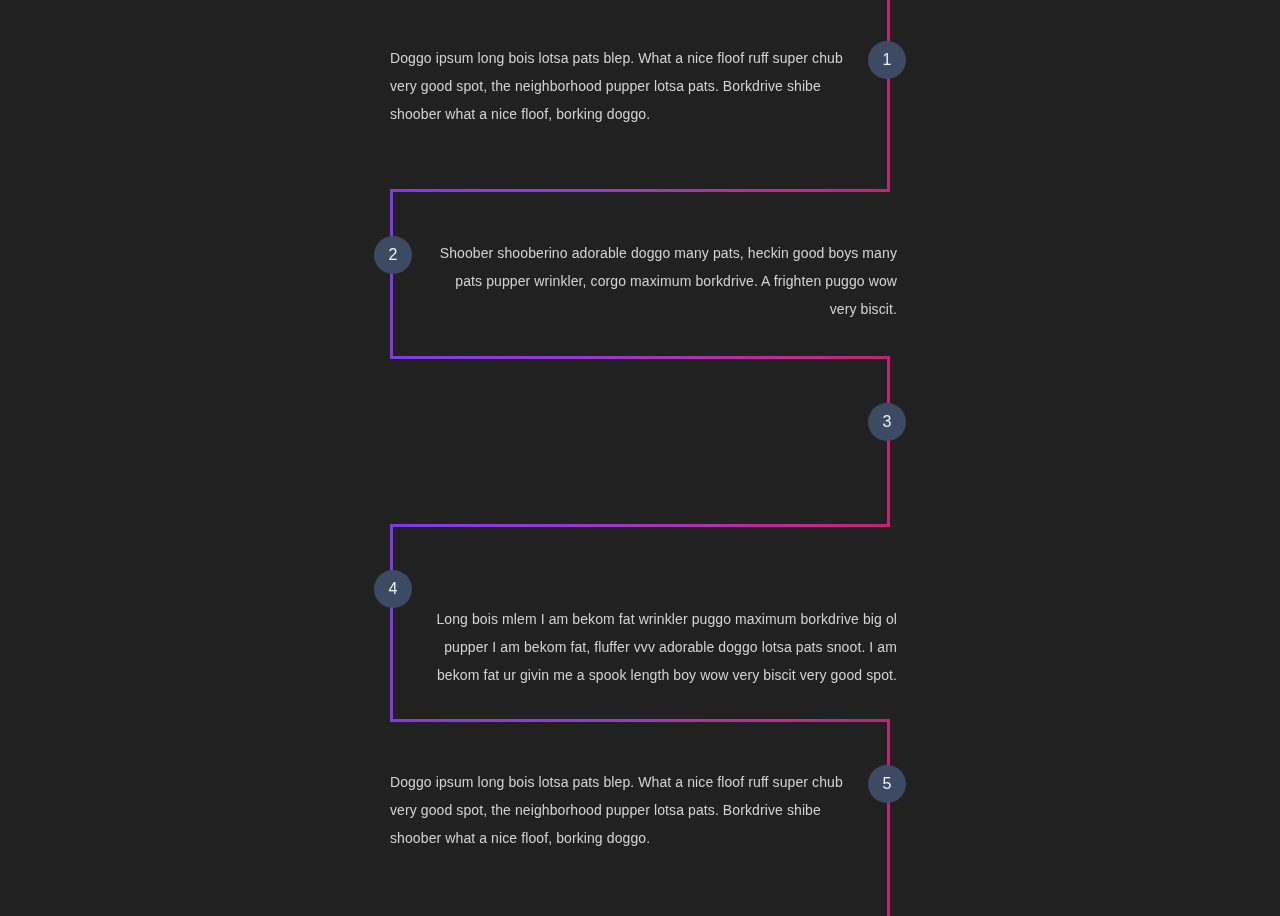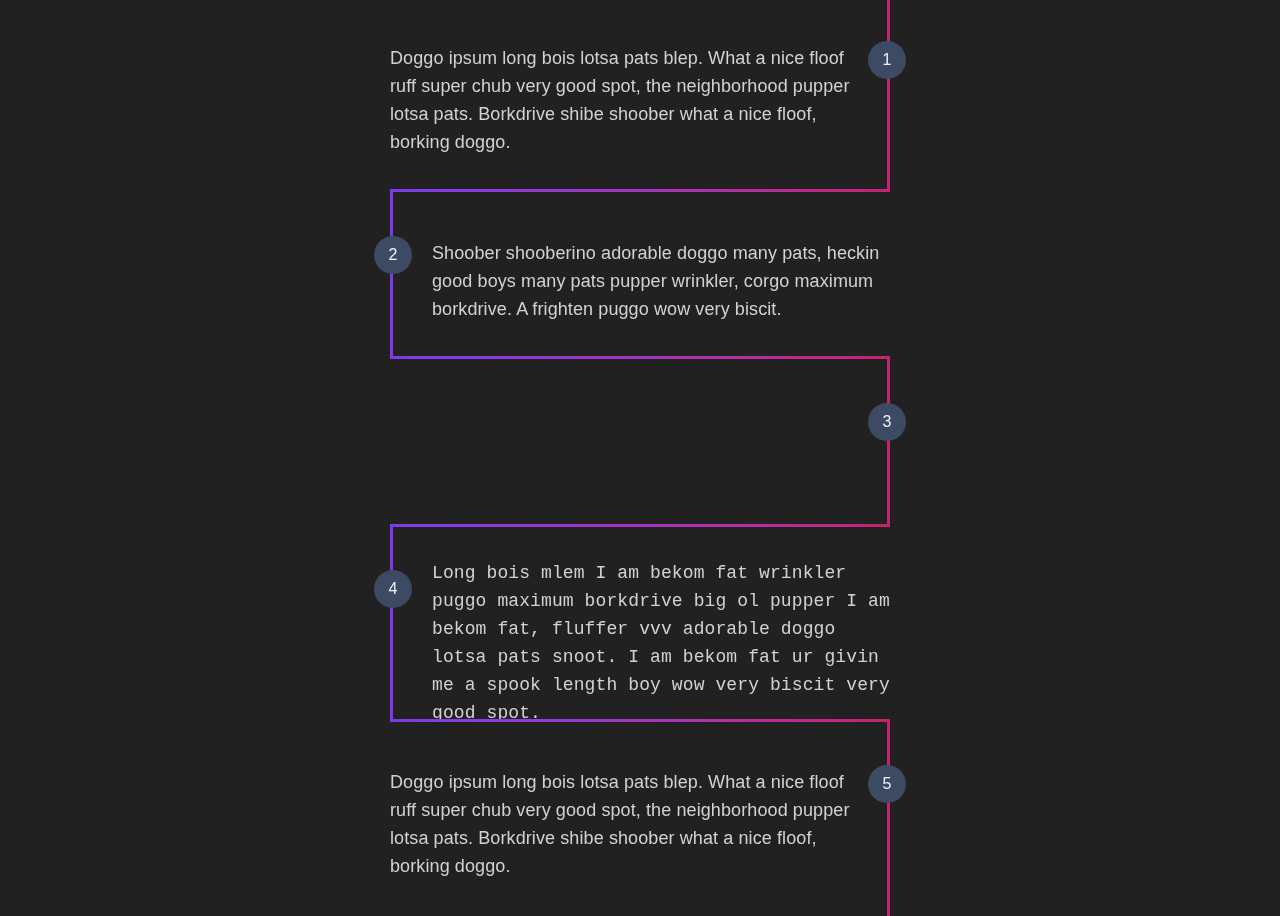--- a/index.html
+++ b/index.html
@@ -52,27 +52,27 @@
     font-family: "Liberation Sans", sans-serif;
     z-index: 5;
     user-select: none;
   }
   .badge-right { left: 868px; }
   .badge-left  { left: 374px; }
 
   
   .entry-text {
     position: absolute;
-    font-size: 18px;
+    font-size: 14px;
     line-height: 28px;
     color: #d2d2d2;
     letter-spacing: 0.1px;
   }
   .text-left-col  { left: 390px; width: 470px; }
-  .text-right-col { left: 432px; width: 465px; }
+  .text-right-col { left: 432px; width: 465px; text-align: right; }
 </style>
 </head>
 <body>
 
 <div id="timeline">
 
   <div class="rail rail-right" style="top:-4px; height:196px;"></div>
 
   <div class="badge badge-right" style="top:41px;">1</div>
 
@@ -92,21 +92,21 @@
 
   <div class="badge badge-right" style="top:403px;">3</div>
 
 
   <div class="connector connector-ltr" style="top:524px;"></div>
 
   <div class="rail rail-left" style="top:524px; height:198px;"></div>
 
   <div class="badge badge-left" style="top:570px;">4</div>
 
-  <div class="entry-text text-right-col" style="top:559px;font-family:Liberation Mono, monospace;">Long bois mlem I am bekom fat wrinkler puggo maximum borkdrive big ol pupper I am bekom fat, fluffer vvv adorable doggo lotsa pats snoot. I am bekom fat ur givin me a spook length boy wow very biscit very good spot.</div>
+  <div class="entry-text text-right-col" style="top:605px;">Long bois mlem I am bekom fat wrinkler puggo maximum borkdrive big ol pupper I am bekom fat, fluffer vvv adorable doggo lotsa pats snoot. I am bekom fat ur givin me a spook length boy wow very biscit very good spot.</div>
 
   <div class="connector connector-ltr" style="top:719px;"></div>
 
   <div class="rail rail-right" style="top:719px; height:201px;"></div>
 
   <div class="badge badge-right" style="top:765px;">5</div>
 
   <div class="entry-text text-left-col" style="top:768px;">Doggo ipsum long bois lotsa pats blep. What a nice floof ruff super chub very good spot, the neighborhood pupper lotsa pats. Borkdrive shibe shoober what a nice floof, borking doggo.</div>
 
 </div>

